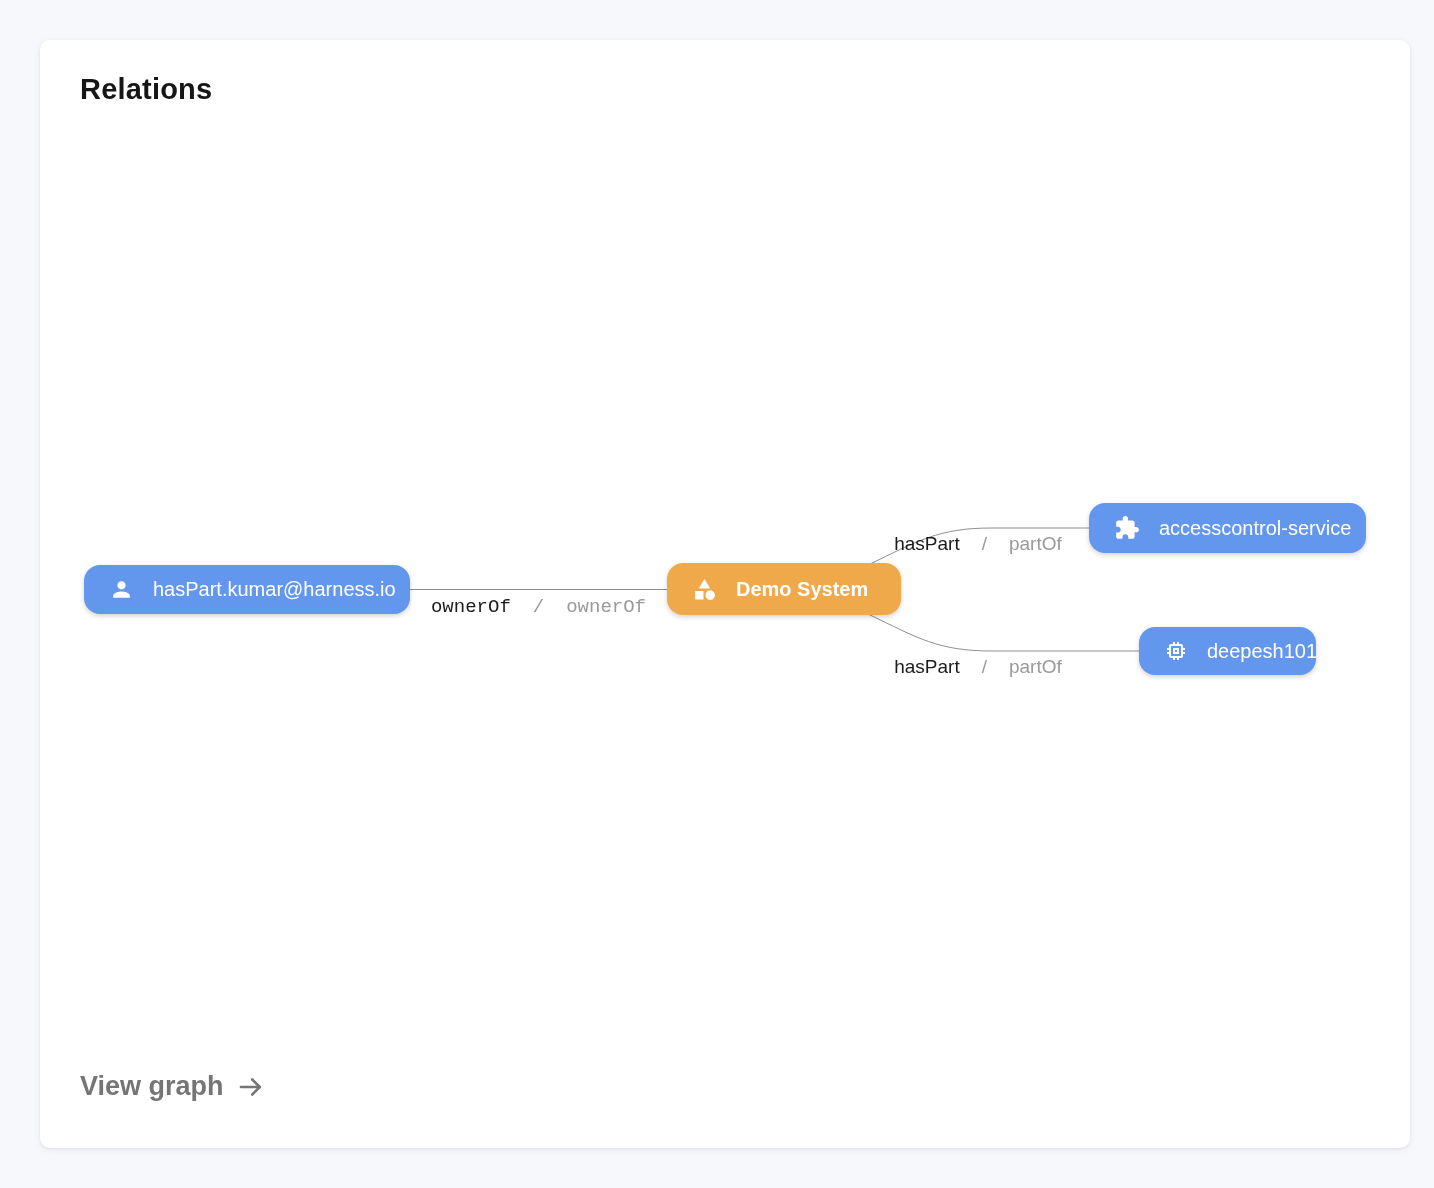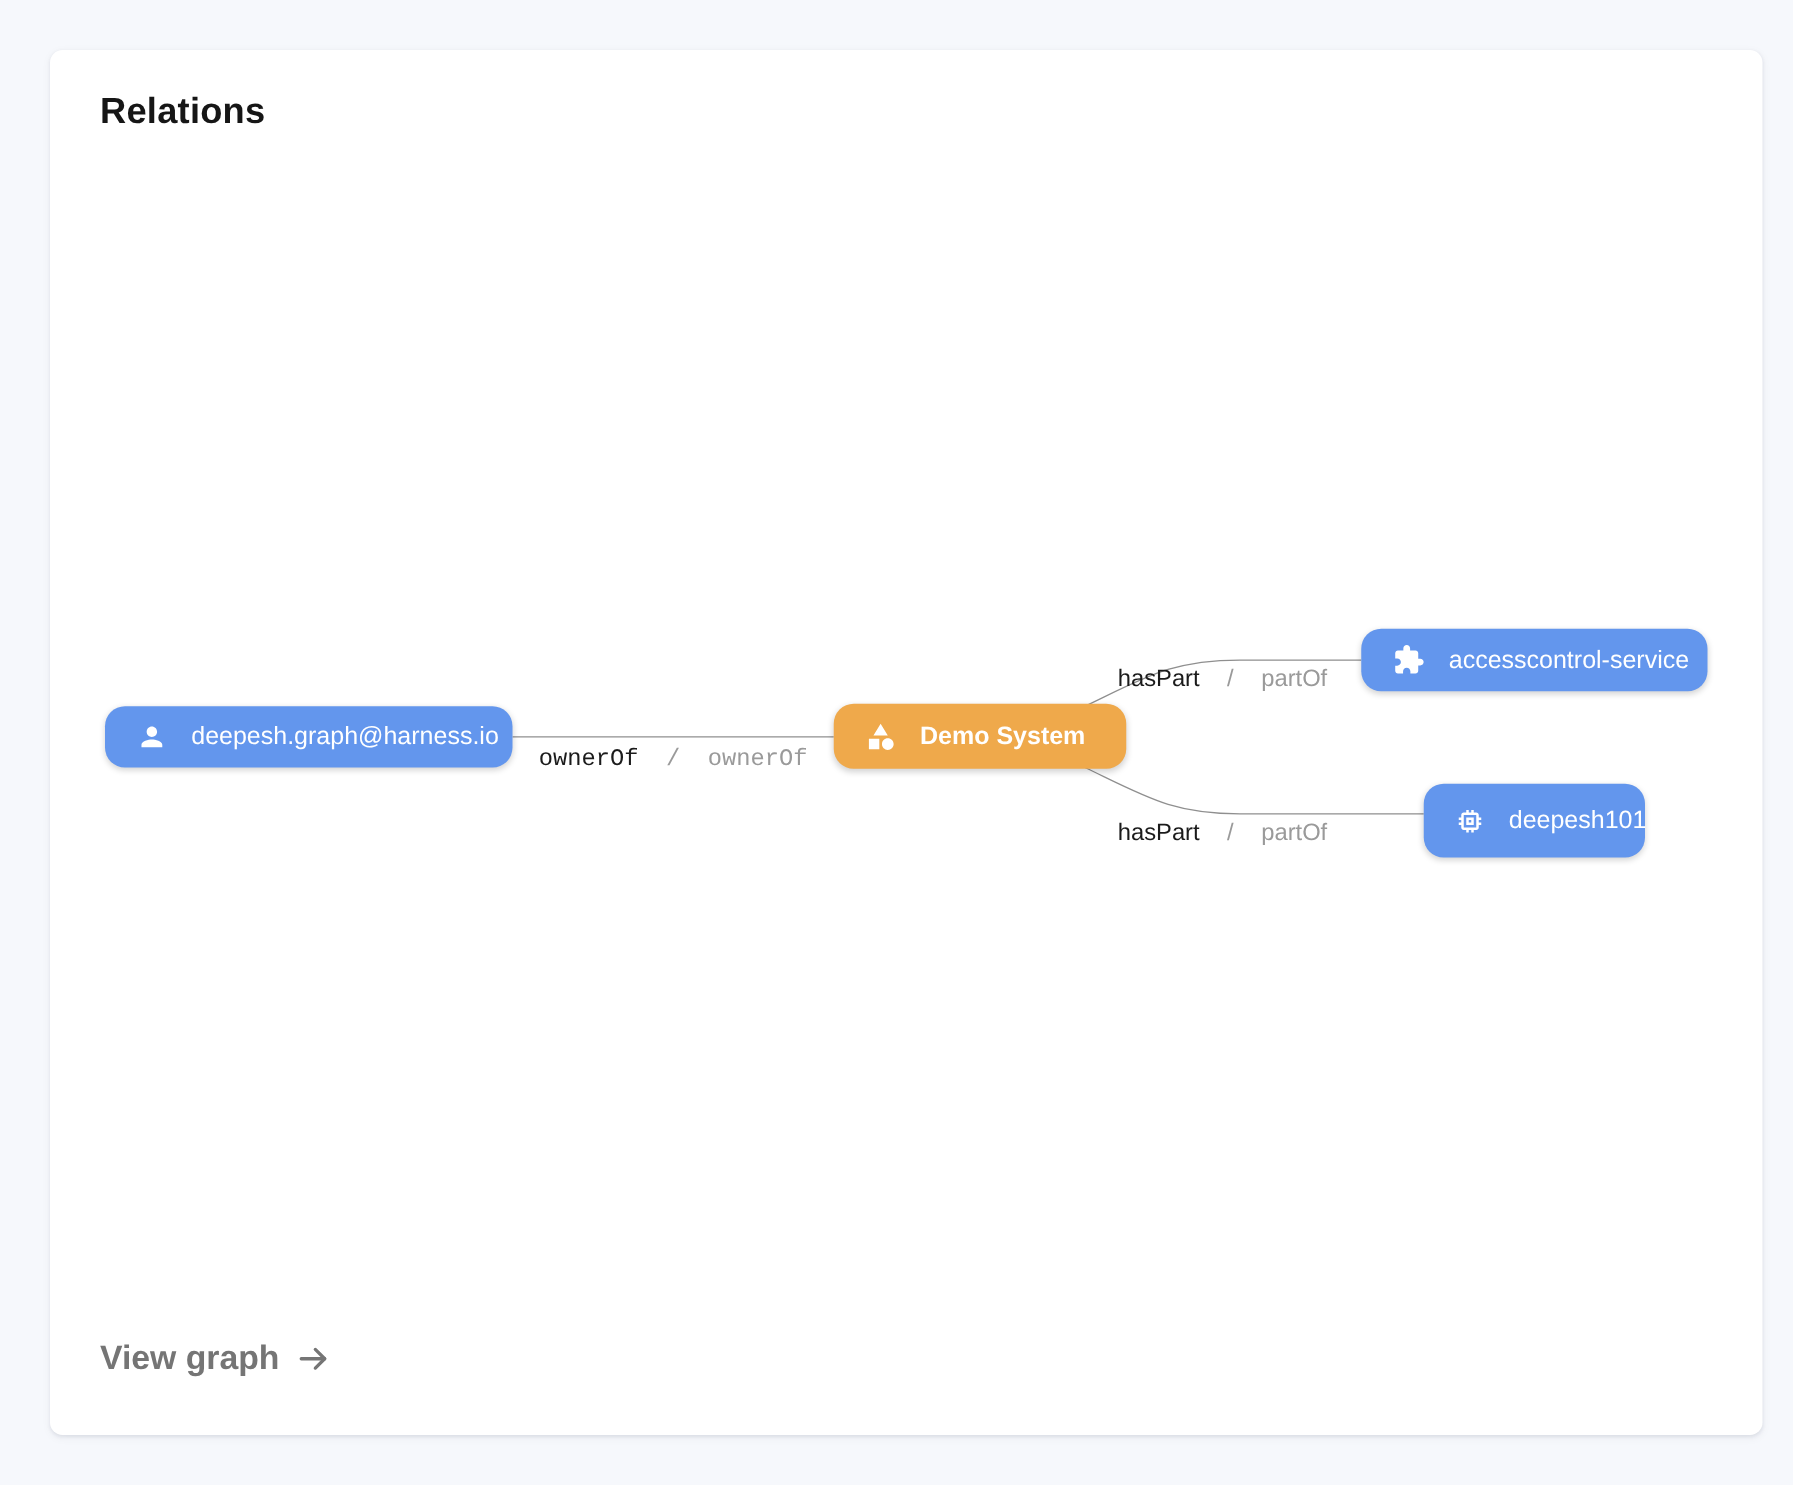--- a/index.html
+++ b/index.html
@@ -52,21 +52,21 @@
     color: #ffffff;
     font-size: 20px;
     cursor: pointer;
     box-shadow: 0 2px 5px rgba(0,0,0,0.18);
   }
   .node .icon { display: flex; align-items: center; }
   .node .icon svg { display: block; }
   .node-user     { left: 44px;  top: 525px; width: 326px; height: 49px; background: #6396ED; }
   .node-system   { left: 627px; top: 523px; width: 234px; height: 52px; background: #EFA94B; font-weight: 700; }
   .node-service  { left: 1049px; top: 463px; width: 277px; height: 50px; background: #6396ED; }
-  .node-resource { left: 1099px; top: 587px; width: 177px; height: 59px; background: #6396ED; }
+  .node-resource { left: 1099px; top: 587px; width: 177px; height: 48px; background: #6396ED; }
   .edge-label {
     position: absolute;
     display: flex;
     justify-content: center;
     gap: 22px;
     font-size: 19px;
     white-space: nowrap;
   }
   .edge-label .primary   { color: #1b1b1b; }
   .edge-label .secondary { color: #9a9a9a; }
@@ -119,21 +119,21 @@
       <span class="secondary">/</span>
       <span class="secondary">partOf</span>
     </div>
 
     <div class="node node-user">
       <span class="icon">
         <svg width="25" height="25" viewBox="0 0 24 24" fill="#ffffff">
             <path d="M12 12c2.21 0 4-1.79 4-4s-1.79-4-4-4-4 1.79-4 4 1.79 4 4 4zm0 2c-2.67 0-8 1.34-8 4v2h16v-2c0-2.66-5.33-4-8-4z"></path>
           </svg>
       </span>
-      <span class="label">deepesh.graph@harness.io</span>
+      <span class="label">hasPart.kumar@harness.io</span>
     </div>
 
     <div class="node node-system">
       <span class="icon">
         <svg width="25" height="25" viewBox="0 0 24 24" fill="#ffffff">
             <path d="M12 2l-5.5 9h11L12 2zm5.5 20c2.49 0 4.5-2.01 4.5-4.5S19.99 13 17.5 13 13 15.01 13 17.5s2.01 4.5 4.5 4.5zM3 21.5h8v-8H3v8z"></path>
           </svg>
       </span>
       <span class="label">Demo System</span>
     </div>

